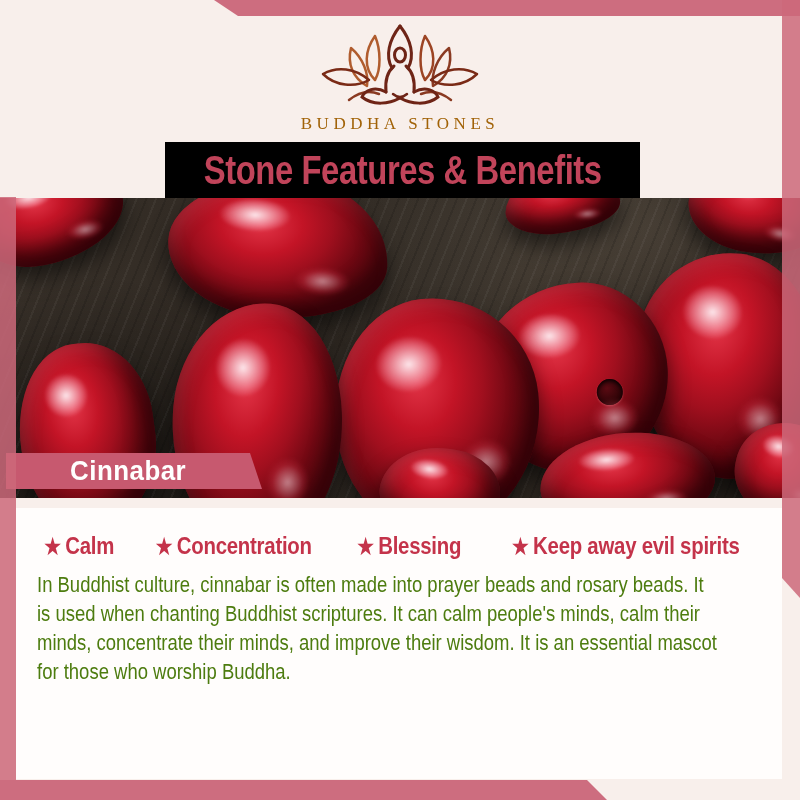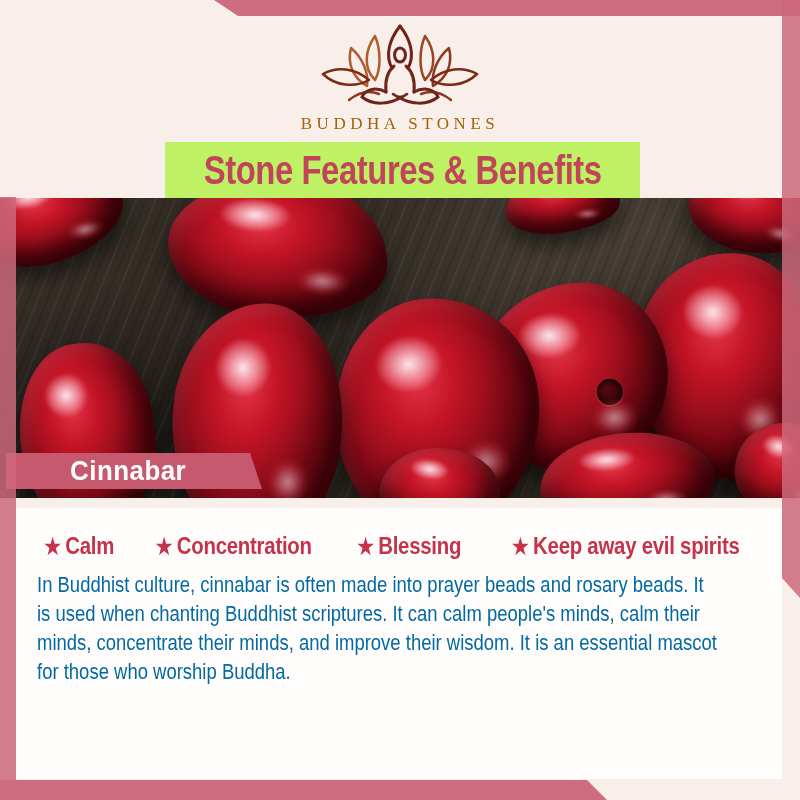--- a/index.html
+++ b/index.html
@@ -8,21 +8,21 @@
 
   
   .logo-wrap{position:absolute;left:0;top:22px;width:800px;text-align:center;}
   .logo-svg{display:inline-block;}
   .brand{position:absolute;left:0;top:114px;width:800px;text-align:center;
          font-family:"Liberation Serif",serif;font-size:17px;letter-spacing:4.5px;
          color:#a16207;font-weight:500;}
 
   
   .title-band{position:absolute;left:165px;top:142px;width:475px;height:57px;
-              background:#bef264;display:flex;align-items:center;justify-content:center;}
+              background:#000000;display:flex;align-items:center;justify-content:center;}
   .title-band .title{display:inline-block;transform:scaleX(.82);transform-origin:center;
               font-size:40px;font-weight:bold;color:#c1445a;letter-spacing:-.5px;white-space:nowrap;}
 
   
   .photo{position:absolute;left:0;top:198px;width:800px;height:300px;overflow:hidden;
          background:
            radial-gradient(520px 260px at 78% 10%,rgba(120,108,92,.35),transparent 70%),
            radial-gradient(420px 300px at 8% 95%,rgba(0,0,0,.55),transparent 70%),
            linear-gradient(105deg,#3b332b 0%,#2c2620 38%,#37302812 55%,#322b24 62%,#251f1a 100%),#2e2822;}
   .photo .grain{position:absolute;inset:0;
@@ -62,21 +62,21 @@
   .name-banner .name{margin-left:64px;color:#ffffff;font-size:27px;font-weight:bold;
            letter-spacing:.5px;transform:scaleX(.96);transform-origin:left;}
 
   
   .panel{position:absolute;left:16px;top:508px;width:766px;height:271px;background:#fffdfc;}
   .features{margin-top:24px;display:flex;justify-content:center;align-items:baseline;
             gap:22px;color:#c4334a;font-weight:bold;white-space:nowrap;}
   .feature{display:inline-flex;align-items:baseline;gap:5px;transform:scaleX(.85);transform-origin:center;}
   .feature .star{font-size:22px;}
   .feature .flabel{font-size:24px;letter-spacing:-.3px;}
-  .desc{margin:10px 0 16px 21px;color:#0369a1;}
+  .desc{margin:10px 0 16px 21px;color:#4d7c0f;}
   .desc .dline{white-space:nowrap;font-size:22px;line-height:29px;
                transform:scaleX(.84);transform-origin:left;letter-spacing:0;}
 </style>
 </head>
 <body>
 
 <div class="canvas">
 
   <div class="logo-wrap">
     <svg class="logo-svg" width="170" height="92" viewBox="0 0 170 92" fill="none">

